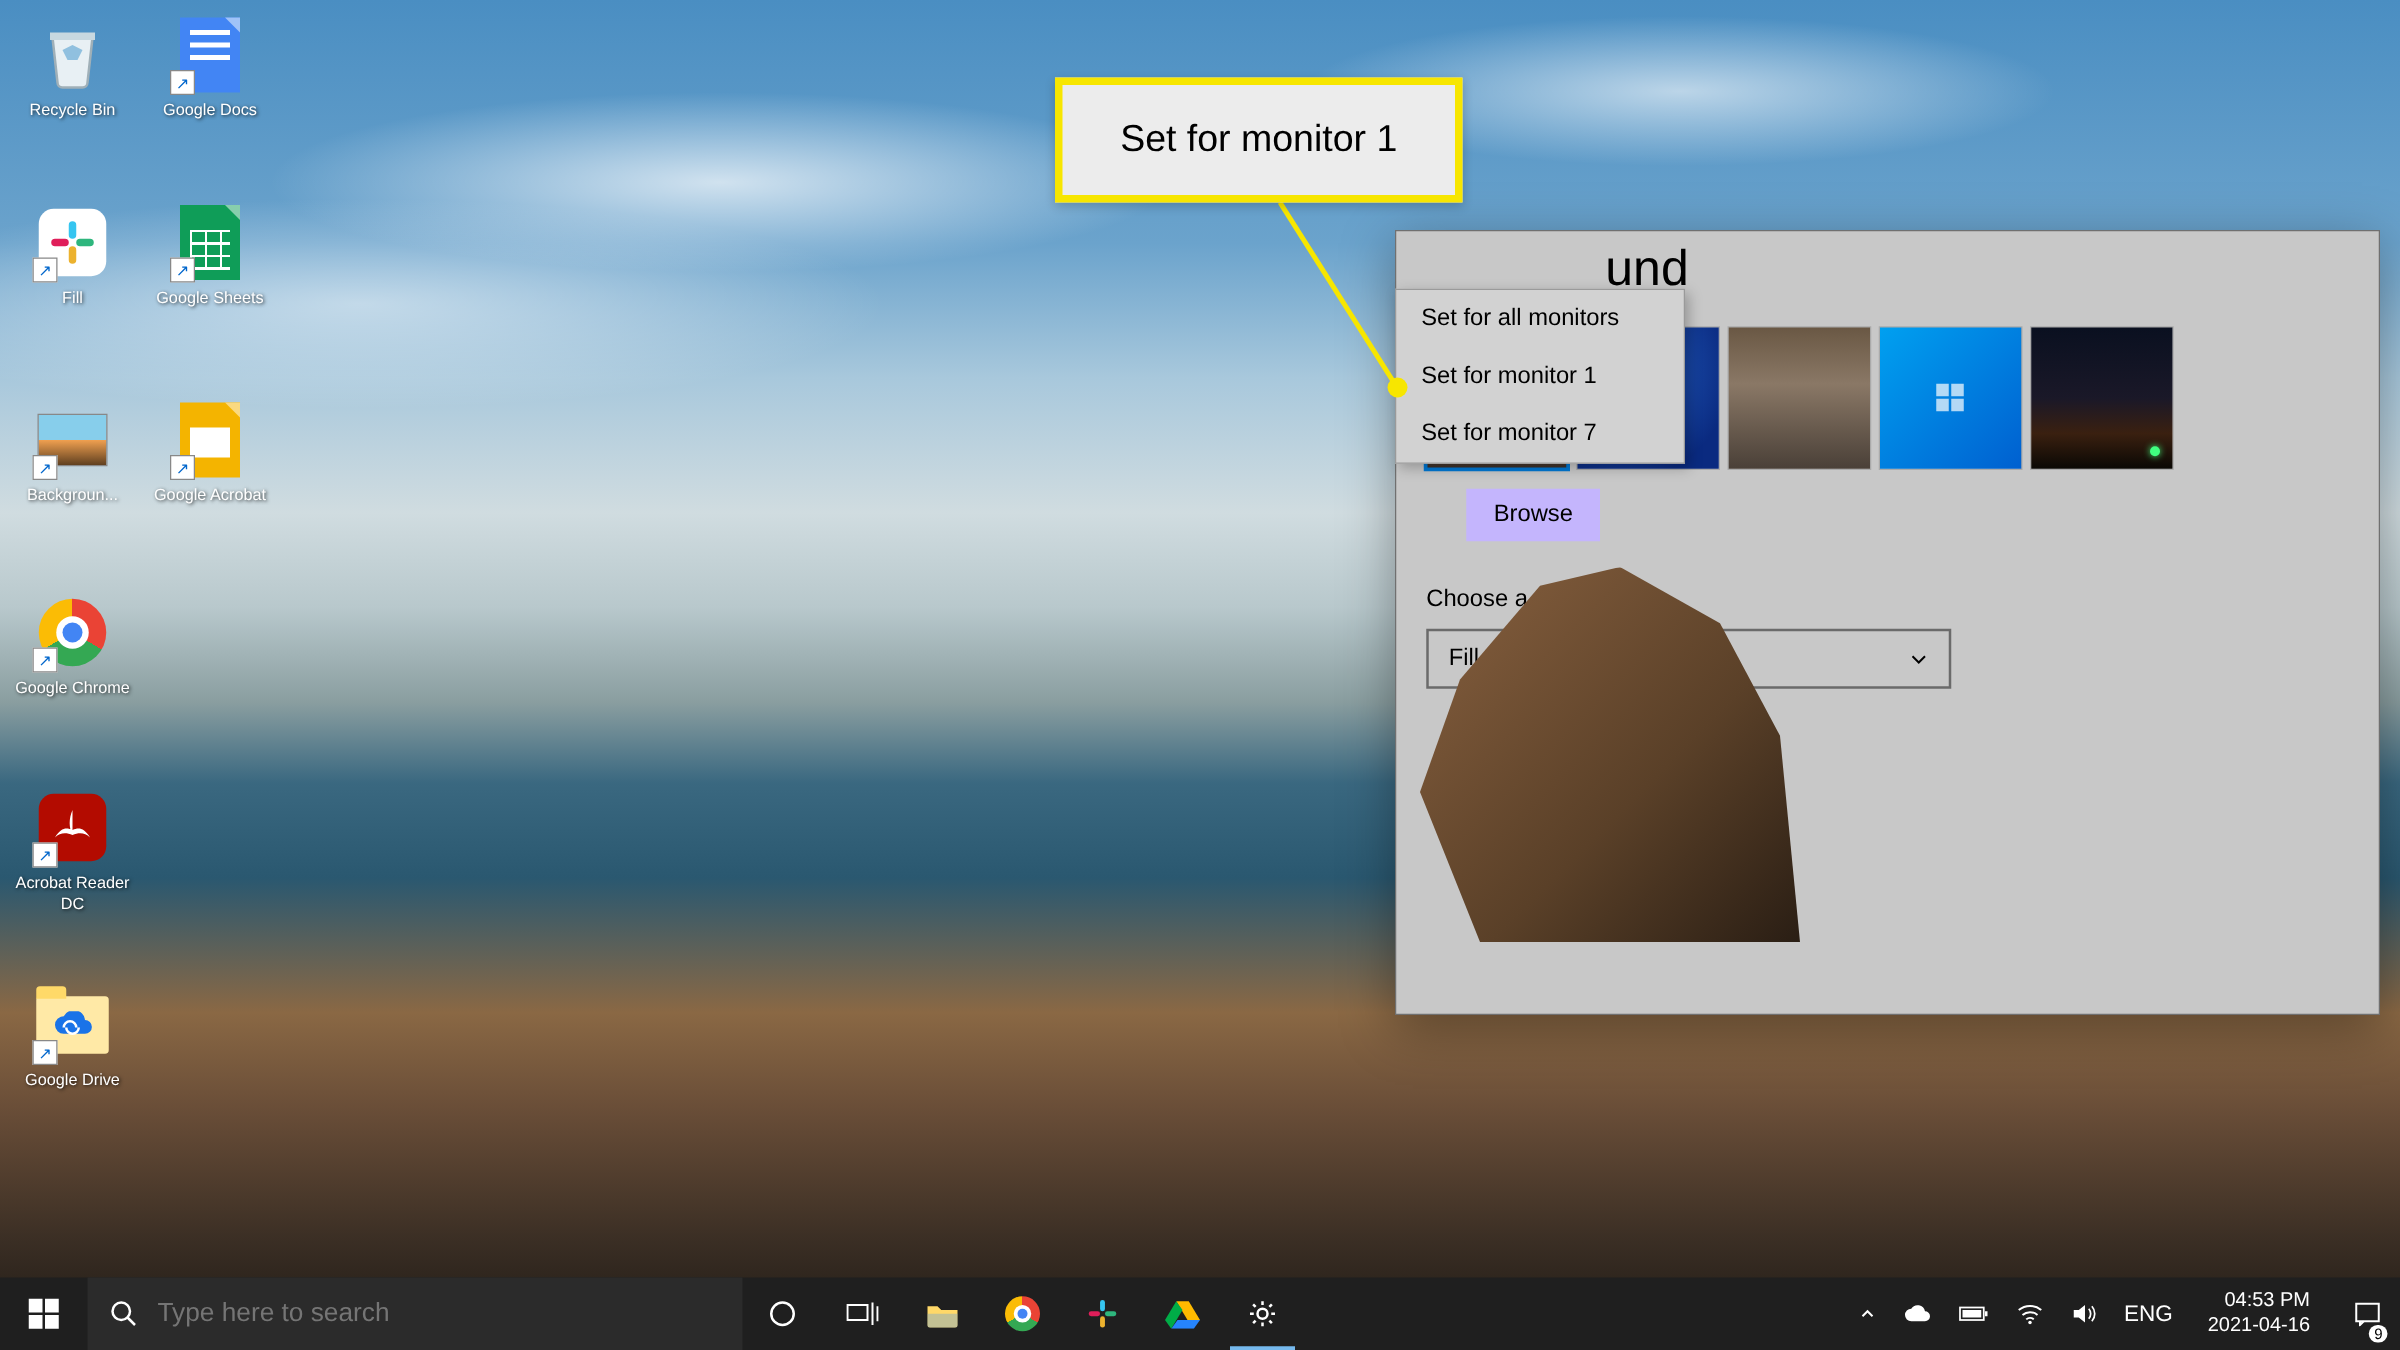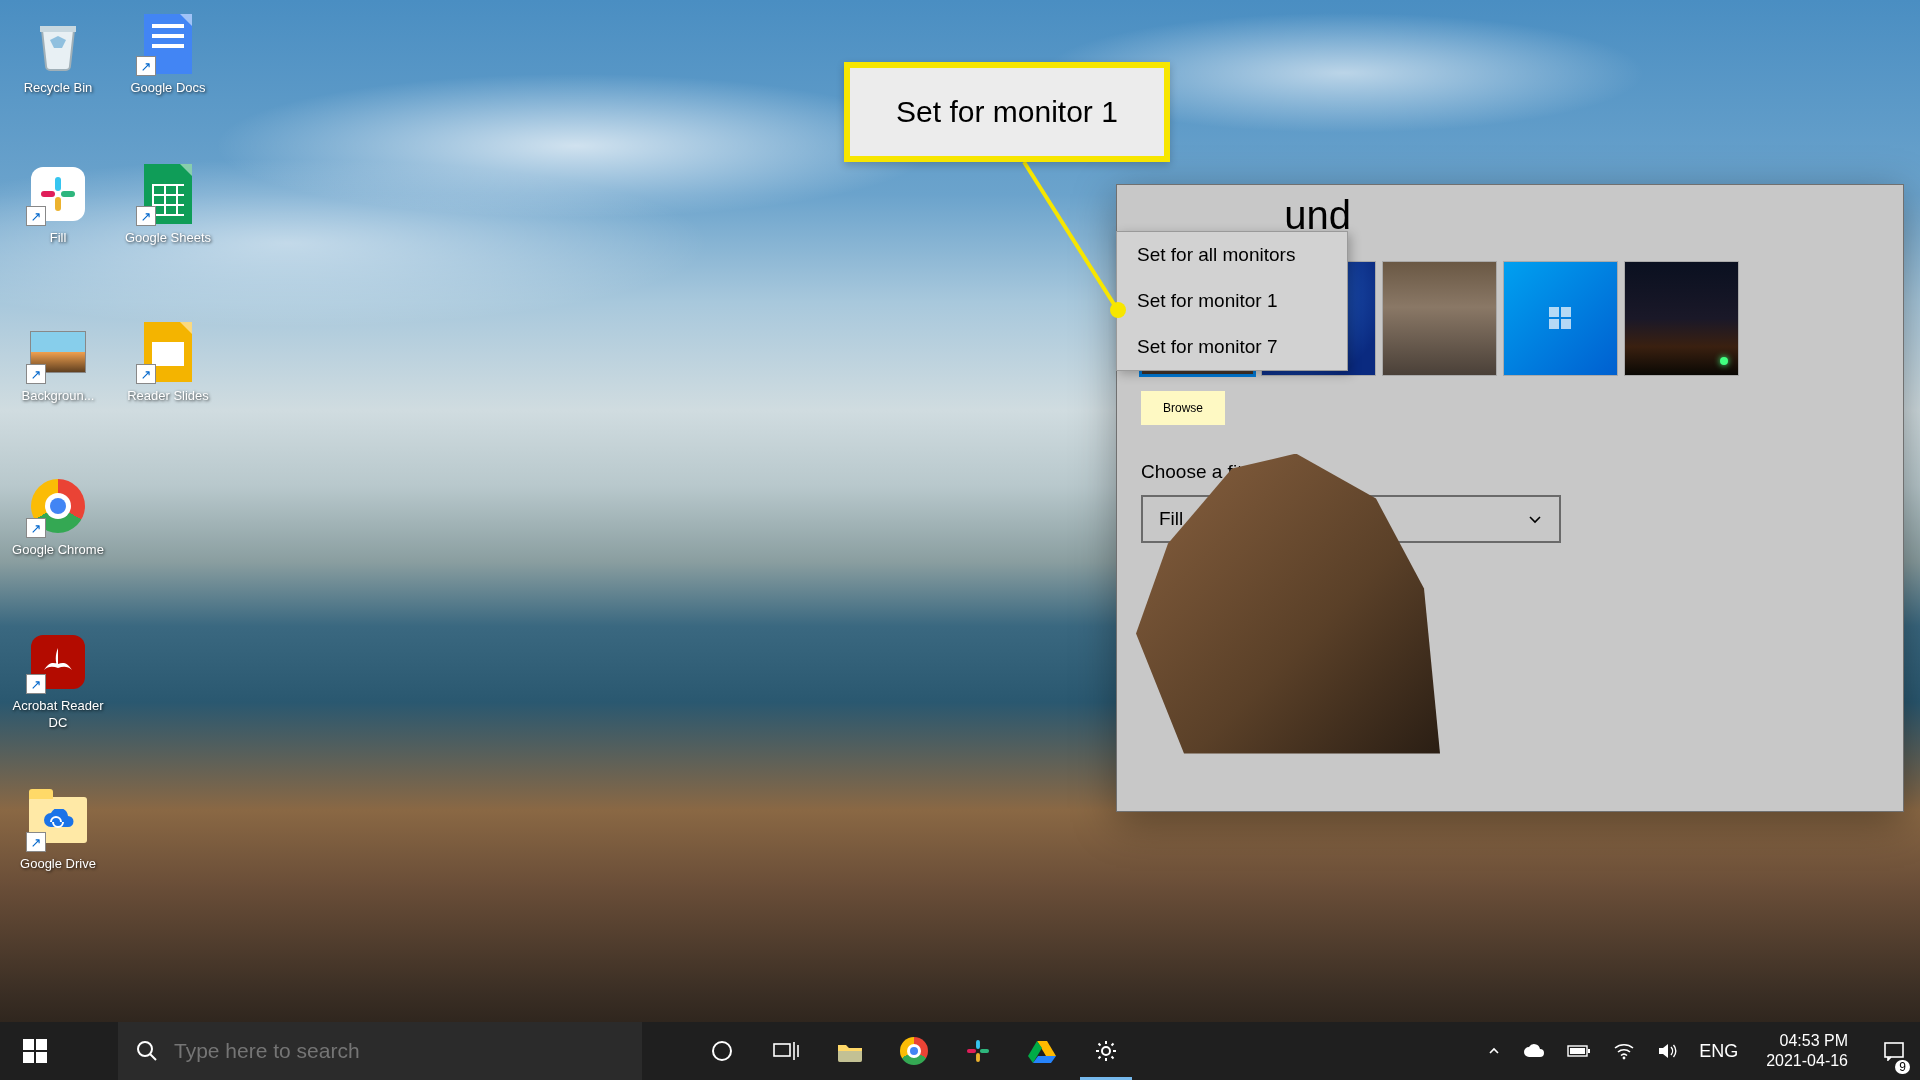--- a/index.html
+++ b/index.html
@@ -78,41 +78,41 @@
 .t3 { background:linear-gradient(#6a5844 0%,#8a7866 40%,#4a4038 100%); }
 .t4 { background:linear-gradient(135deg,#00a0f0,#0060d0); position:relative; }
 .t4::after { content:""; position:absolute; top:40%; left:40%; width:22px; height:22px;
   background:linear-gradient(#fff,#fff) left top/10px 10px no-repeat,
              linear-gradient(#fff,#fff) right top/10px 10px no-repeat,
              linear-gradient(#fff,#fff) left bottom/10px 10px no-repeat,
              linear-gradient(#fff,#fff) right bottom/10px 10px no-repeat; opacity:.7;}
 .t5 { background:linear-gradient(#0a1020 0%,#1a1828 50%,#3a2010 75%,#0a0804 100%); position:relative;}
 .t5::after { content:""; position:absolute; right:10px; bottom:10px; width:8px; height:8px; background:#40ff80; border-radius:50%; box-shadow:0 0 6px #40ff80;}
 
-.browse-btn { padding:10px 22px; background:#fef9c3; border:none; font-size:12px; cursor:pointer; margin-bottom:36px; }
+.browse-btn { padding:10px 22px; background:#c4b5fd; border:none; font-size:19px; cursor:pointer; margin-bottom:36px;margin-left:32px; }
 
 .field-label { font-size:19px; color:#000; margin-bottom:12px; }
 .dropdown { width:420px; height:48px; border:2px solid #6a6a6a; background:#c8c8c8;
   display:flex; align-items:center; justify-content:space-between; padding:0 16px; cursor:pointer; font-size:19px; }
 
 
 .ctx-menu { position:absolute; left:1116px; top:231px; width:232px;
   background:#d2d2d2; border:1px solid #9a9a9a; box-shadow:3px 3px 10px rgba(0,0,0,.25); z-index:10;}
 .ctx-item { padding:12px 20px; font-size:19px; color:#000; cursor:pointer; }
 
 
 .callout { position:absolute; left:844px; top:62px; width:326px; height:100px;
   border:6px solid #f7e600; background:#ececec; display:flex; align-items:center; justify-content:center;
   font-size:30px; color:#000; box-shadow:0 3px 8px rgba(0,0,0,.2); z-index:20;}
 .callout-line { position:absolute; z-index:19; }
 .callout-dot { position:absolute; width:16px; height:16px; border-radius:50%; background:#f7e600; z-index:21; left:1110px; top:302px; }
 
 
 .taskbar { position:absolute; left:0; right:0; bottom:0; height:58px;
-  background:#1f1f1f; display:flex; align-items:center; color:#fff; z-index:30;gap:48px;}
+  background:#1f1f1f; display:flex; align-items:center; color:#fff; z-index:30;}
 .start { width:70px; height:58px; display:flex; align-items:center; justify-content:center; cursor:pointer; }
 .win-logo { width:24px; height:24px; display:grid; grid-template-columns:1fr 1fr; grid-template-rows:1fr 1fr; gap:2px; }
 .win-logo span { background:#fff; }
 .search { width:524px; height:58px; background:#2b2b2b; display:flex; align-items:center; padding:0 18px; gap:16px; cursor:text;}
 .search input { flex:1; background:transparent; border:none; outline:none; color:#ccc; font-size:21px; }
 .tb-icons { display:flex; align-items:center; height:58px; }
 .tb-ico { width:64px; height:58px; display:flex; align-items:center; justify-content:center; cursor:pointer; position:relative;}
 .tb-ico.active::after { content:""; position:absolute; bottom:0; left:6px; right:6px; height:3px; background:#76b9ed; }
 .tray { margin-left:auto; display:flex; align-items:center; height:58px; gap:14px; padding-right:4px; }
 .tray-ico { display:flex; align-items:center; justify-content:center; cursor:pointer; color:#fff; font-size:17px; height:58px; padding:0 4px;}
@@ -207,21 +207,21 @@
       <div class="shortcut-arrow">↗</div>
     </div>
     <div class="label">Google Sheets</div>
   </div>
 
   <div class="dicon" style="left:116px; top:320px;">
     <div class="glyph">
       <div class="slides-ico"></div>
       <div class="shortcut-arrow">↗</div>
     </div>
-    <div class="label">Reader Slides</div>
+    <div class="label">Google Acrobat</div>
   </div>
 
   <div class="callout">
     <span>Set for monitor 1</span>
   </div>
   <svg class="callout-line" style="left:844px; top:62px;" width="330" height="260">
     <line x1="180" y1="100" x2="273" y2="247" stroke="#f7e600" stroke-width="4"></line>
   </svg>
   <div class="callout-dot"></div>
 

